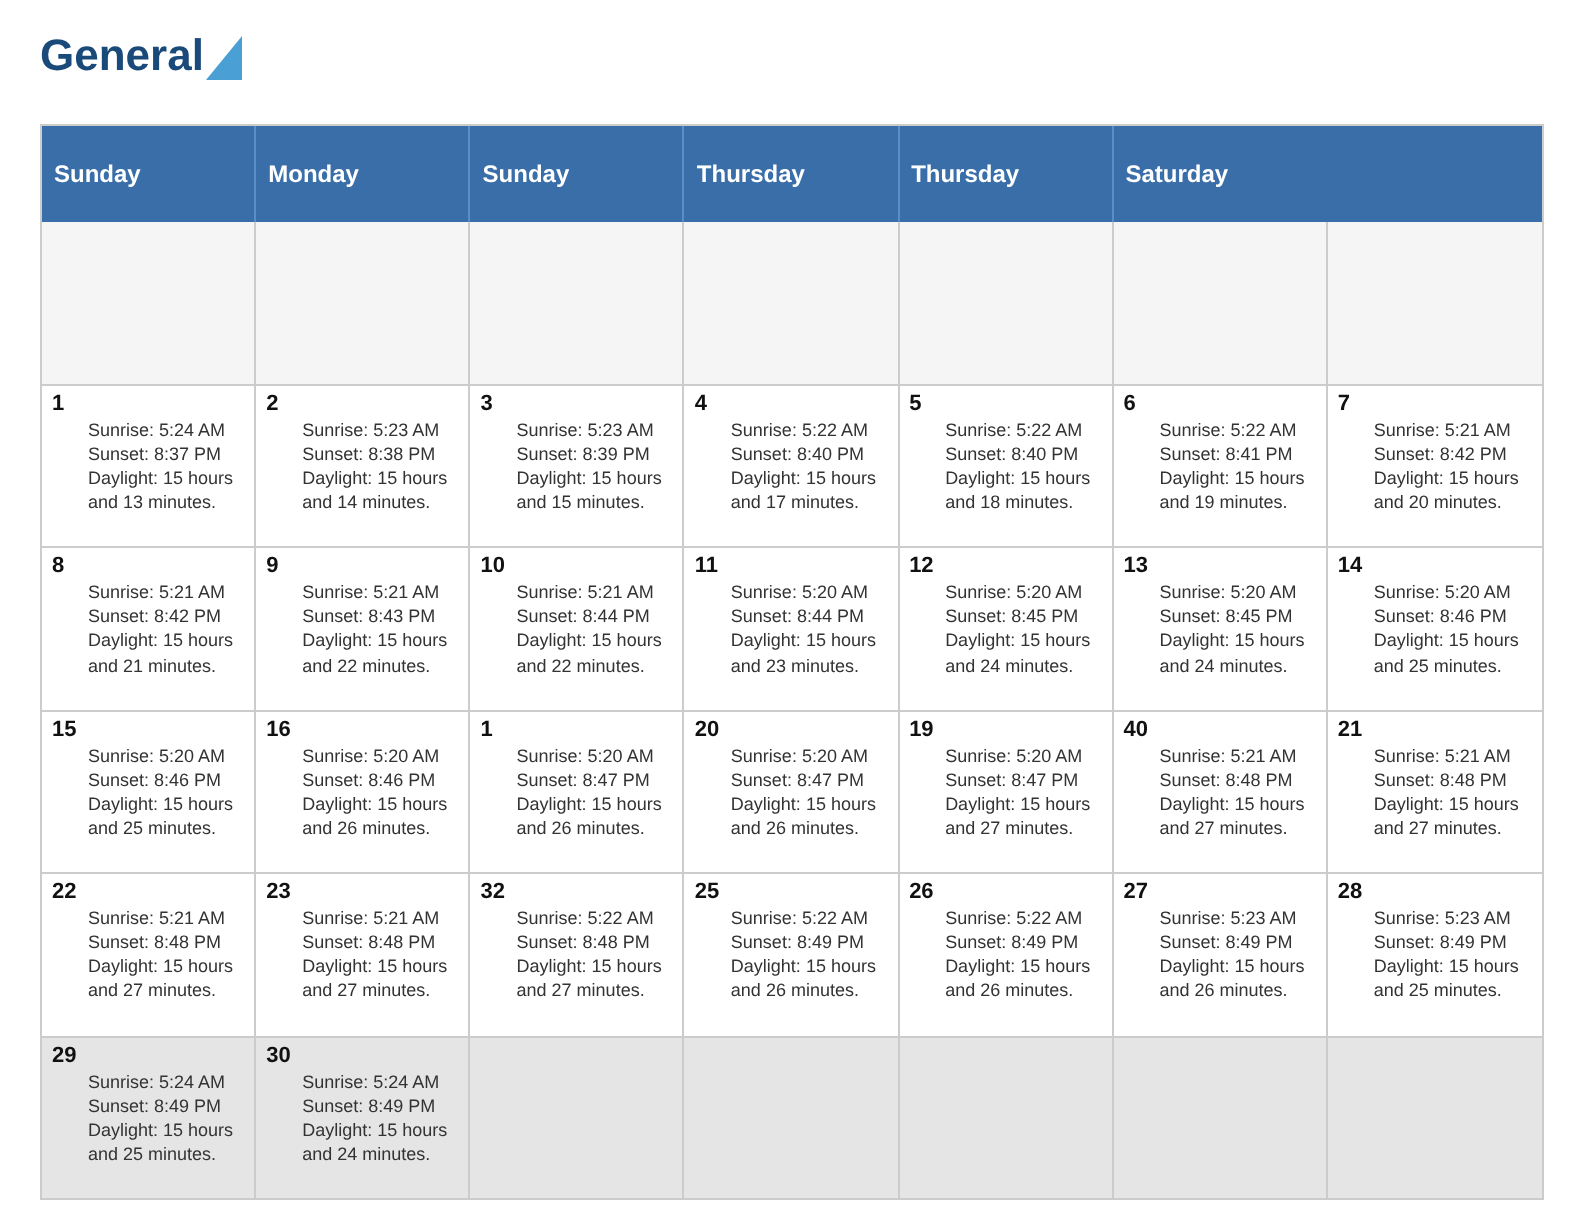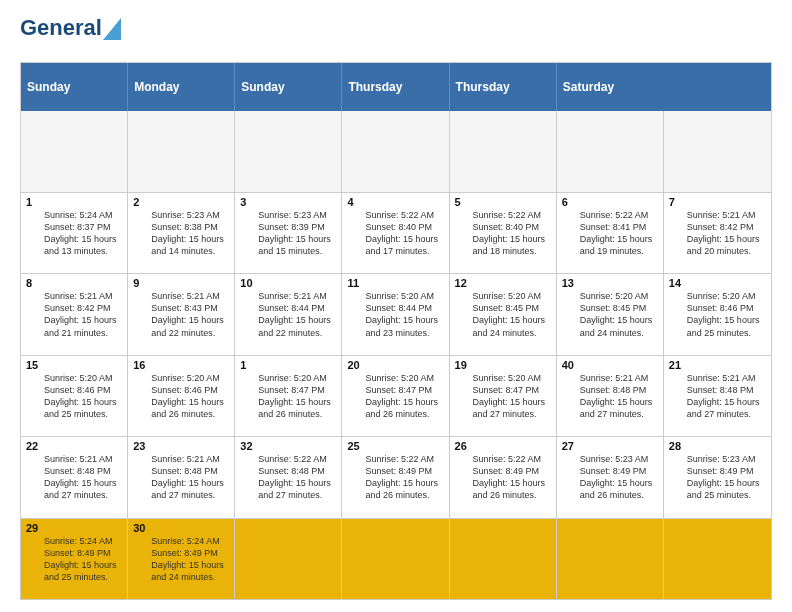--- a/index.html
+++ b/index.html
@@ -89,21 +89,21 @@
       display: block;
       margin-bottom: 1px;
     }
     .cal-cell .info {
       font-size: 9px;
       color: #333;
       line-height: 1.35;
       margin-left: 18px;
     }
     .last-row .cal-cell {
-      background: #eab308;
+      background: #e5e5e5;
     }
   </style>
 </head>
 <body>
 
 <div class="page">
   <div class="header">
     <div class="logo">
       <div style="display:flex; align-items:flex-end; gap:0;">
         <span style="font-size:22px; font-weight:bold; color:#1a4a7a; line-height:1.1;">General</span>

